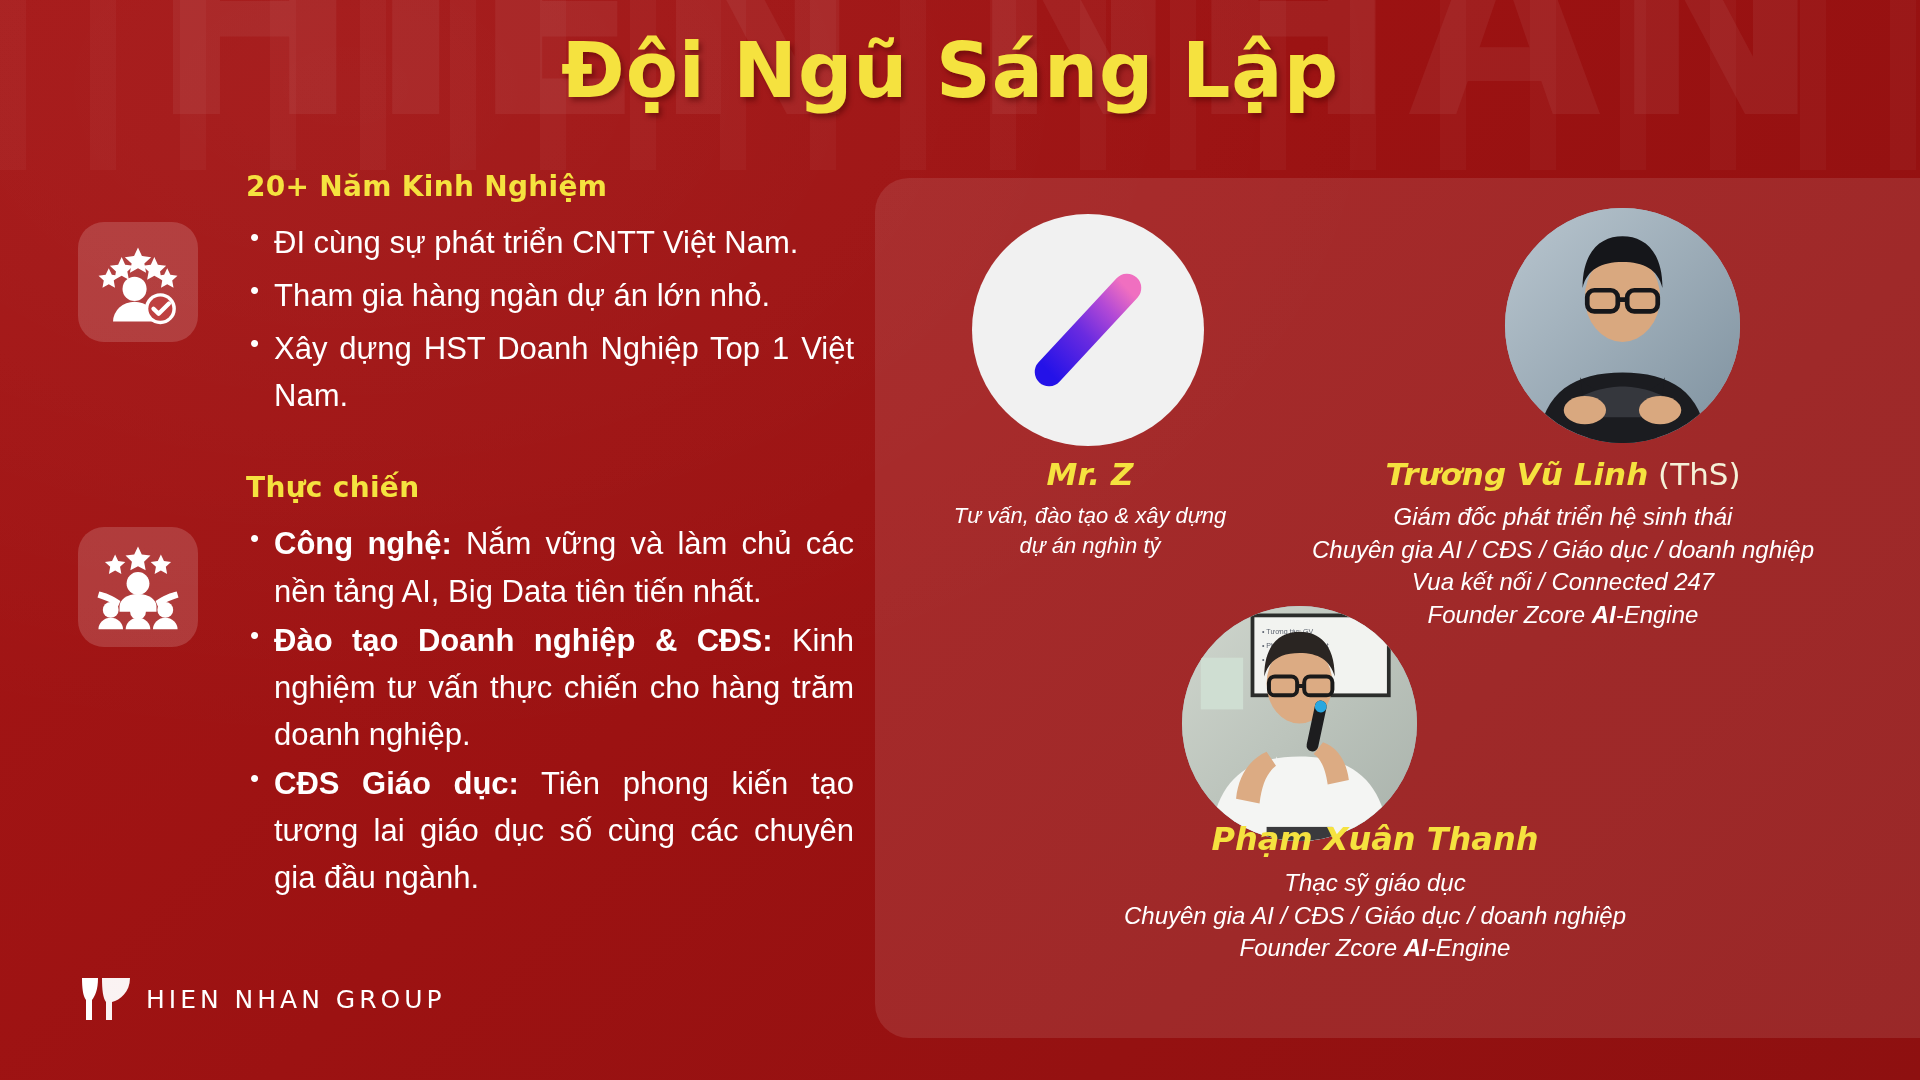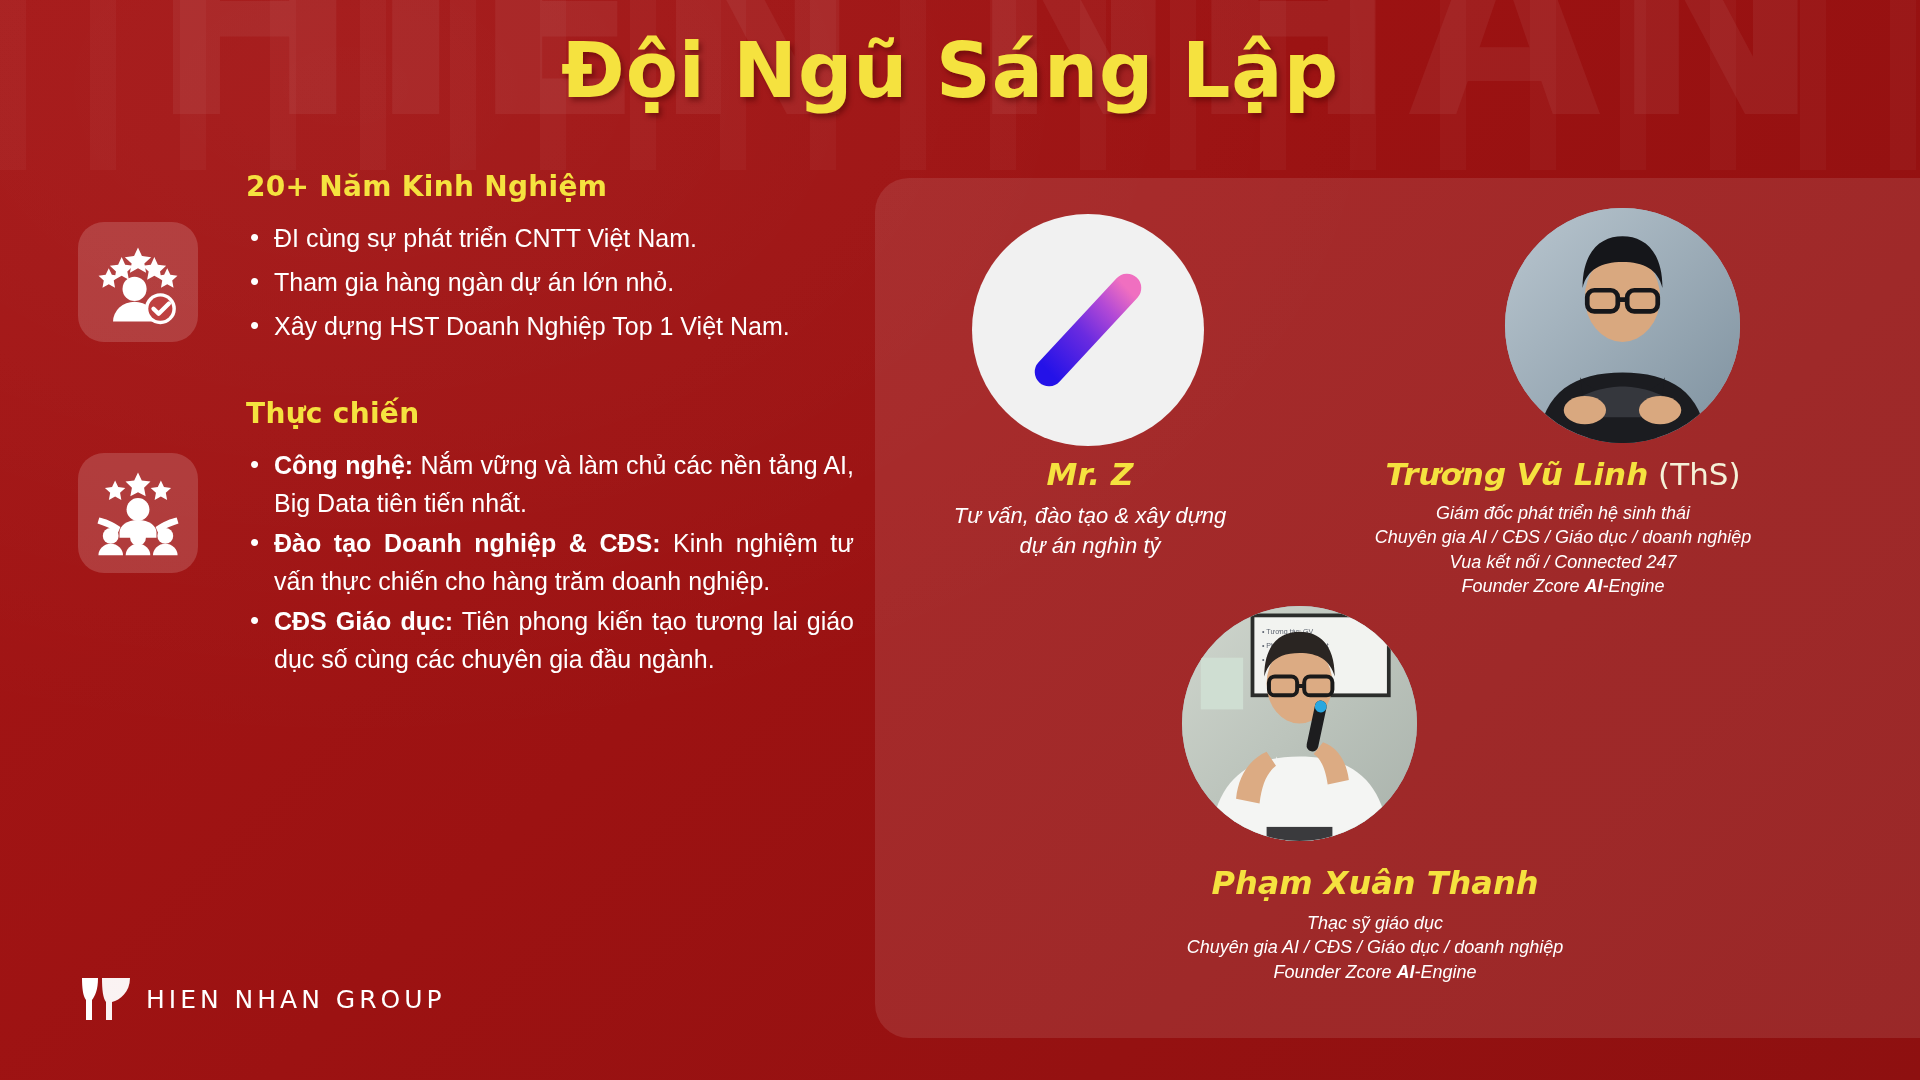--- a/index.html
+++ b/index.html
@@ -49,21 +49,21 @@
 
   .block{ position:relative; margin-bottom:34px; }
   .block-head{
     font-family:"DejaVu Sans", sans-serif;
     font-weight:700; font-size:28px; color:#f5e23f;
     margin-left:246px; margin-bottom:16px; letter-spacing:.3px;
   }
   ul.bullets{ list-style:none; margin-left:246px; width:608px; }
   ul.bullets li{
     position:relative; padding-left:28px;
-    color:#ffffff; font-size:25px; line-height:1.52;
+    color:#ffffff; font-size:31px; line-height:1.52;
     margin-bottom:6px; text-align:justify;
   }
   ul.bullets.tight li{ margin-bottom:2px; }
   ul.bullets li::before{
     content:"•"; position:absolute; left:4px; top:-1px;
     font-size:26px; color:#ffffff;
   }
   ul.bullets li b{ font-weight:700; }
 
   
@@ -89,30 +89,30 @@
     display:flex; align-items:center; justify-content:center;
   }
   .cap{ position:absolute; text-align:center; }
   .cap .name{
     font-family:"DejaVu Sans", sans-serif;
     font-weight:700; font-style:italic; font-size:31px;
     color:#f5e23f; margin-bottom:9px; white-space:nowrap;
   }
   .cap .name .plain{ color:#f5f1d8; font-weight:400; font-style:normal; }
   .cap .role{
-    font-style:italic; font-size:18px; color:#ffffff;
+    font-style:italic; font-size:24px; color:#ffffff;
     line-height:1.36; white-space:nowrap;
   }
   .cap .role b{ font-weight:700; }
 
   #capZ{ left:30px; top:278px; width:370px; }
   #capZ .role{ font-size:22px; }
 
   #capL{ left:398px; top:278px; width:580px; }
-  #capT{ left:200px; top:686px; width:600px; }
+  #capT{ left:200px; top:642px; width:600px; }
   #capT .name{ font-size:32px; }
 
   
   .portrait{
     position:absolute; border-radius:50%; overflow:hidden;
     background:#9fb0bd;
   }
   #p-linh{ left:630px; top:30px; width:235px; height:235px; }
   #p-thanh{ left:307px; top:428px; width:235px; height:235px; }
 

